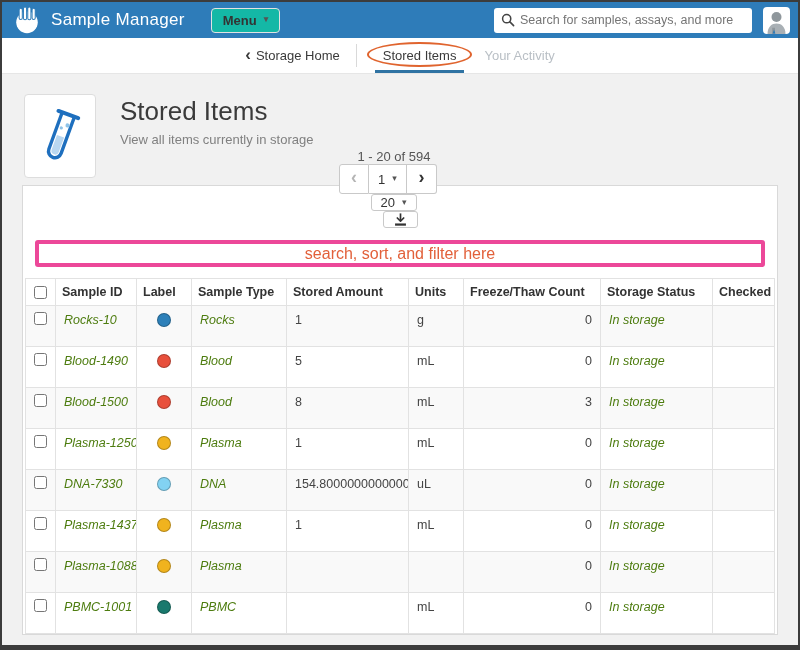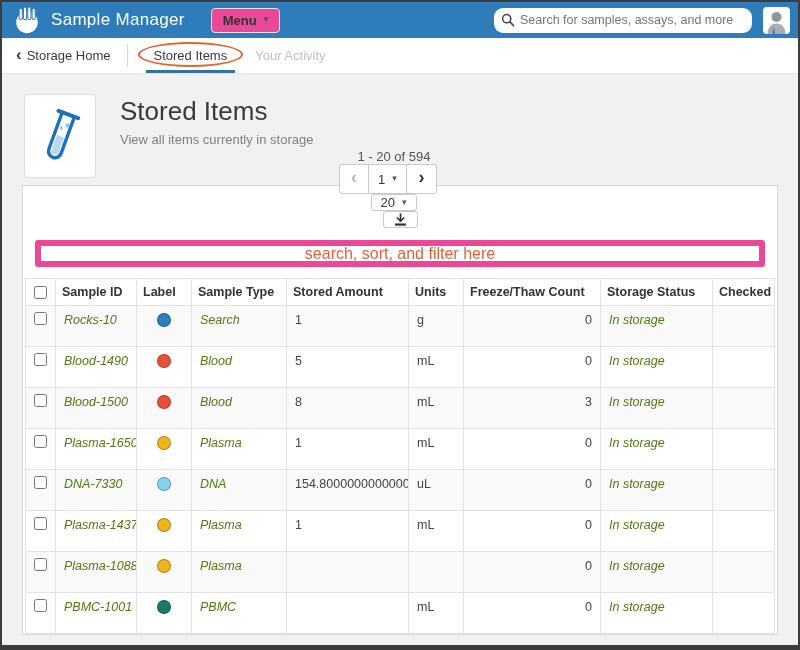--- a/index.html
+++ b/index.html
@@ -4,34 +4,34 @@
 <style>
   * { margin:0; padding:0; box-sizing:border-box; }
   html,body { width:800px; height:650px; font-family:"Liberation Sans", sans-serif; }
   .window { width:800px; height:650px; border:2px solid #3c3c3c; border-bottom-width:5px;
             background:#f1f1f1; overflow:hidden; position:relative; }
 
   
   .topbar { height:36px; background:#2e7cb9; display:flex; align-items:center; padding:0 8px 0 10px; }
   .logo { width:30px; height:30px; flex:0 0 auto; }
   .app-title { color:#fff; font-size:17px; font-weight:400; margin-left:9px; letter-spacing:.3px; white-space:nowrap; }
-  .menu-btn { margin-left:26px; background:#ec4899; border:1px solid #e2e2e2; border-radius:4px;
+  .menu-btn { margin-left:26px; background:#14b8a6; border:1px solid #e2e2e2; border-radius:4px;
               padding:4px 11px; font-size:13px; font-weight:700; color:#333; display:flex; align-items:center; cursor:pointer; }
   .caret::after { content:"\25BE"; font-size:9px; color:#555; margin-left:7px; position:relative; top:-1px; }
   .topbar-spacer { flex:1; }
   .search-box { position:relative; width:258px; height:25px; }
   .search-box svg { position:absolute; left:7px; top:5px; }
-  .search-box input { width:100%; height:25px; border:none; border-radius:9px; padding:0 8px 0 26px;
+  .search-box input { width:100%; height:25px; border:none; border-radius:3px; padding:0 8px 0 26px;
                       font-size:12.5px; color:#333; font-family:"Liberation Sans", sans-serif; outline:none; }
   .search-box input::placeholder { color:#757575; }
   .avatar { width:27px; height:27px; background:#fff; border-radius:4px; margin-left:11px;
             display:flex; align-items:flex-end; justify-content:center; overflow:hidden; cursor:pointer; }
 
   
-  .tabbar { height:36px; background:#fff; border-bottom:1px solid #e6e6e6; display:flex; align-items:stretch; padding-left:10px; }
+  .tabbar { height:36px; background:#fff; border-bottom:1px solid #e6e6e6; display:flex; align-items:stretch; padding-left:10px;justify-content:center; }
   .back-link { display:flex; align-items:center; font-size:13px; color:#3a3a3a; cursor:pointer; padding:0 4px; }
   .chev-left::before { content:"\2039"; font-weight:700; font-size:17px; margin-right:5px; position:relative; top:-1px; }
   .tab-divider { width:1px; background:#d9d9d9; margin:6px 12px; }
   .tab { display:flex; align-items:center; font-size:13px; padding:0 14px; position:relative; cursor:pointer; }
   .tab.active { color:#3a3a3a; }
   .tab.active .underline { position:absolute; left:6px; right:6px; bottom:0; height:3px; background:#2f73a3; }
   .tab.inactive { color:#b9bfc5; }
   .annot-ellipse { position:absolute; left:-2px; right:-2px; top:4px; bottom:6px;
                    border:2px solid #e0642e; border-radius:50%; pointer-events:none; }
 
@@ -52,21 +52,21 @@
          align-items:center; justify-content:center; font-size:13px; color:#333; padding:0 9px; cursor:pointer; }
   .btn-group { display:flex; margin-right:24px; }
   .btn-group .btn + .btn { border-left:none; }
   .btn-group .btn:first-child { border-radius:3px 0 0 3px; }
   .btn-group .btn:last-child { border-radius:0 3px 3px 0; }
   .btn.single { border-radius:3px; }
   .chevL::after { content:"\2039"; font-size:18px; font-weight:700; color:#b5b5b5; position:relative; top:-2px; }
   .chevR::after { content:"\203A"; font-size:18px; font-weight:700; color:#333; position:relative; top:-2px; }
   .size-btn { margin-right:13px; }
 
-  .filter-box { margin-top:12px; height:27px; border:6px solid #ec4899; border-radius:3px;
+  .filter-box { margin-top:12px; height:27px; border:4px solid #ec4899; border-radius:3px;
                 display:flex; align-items:center; justify-content:center; cursor:text; }
   .filter-note { color:#e2603a; font-size:16px; }
 
   .select-row { display:flex; justify-content:space-between; align-items:flex-end; margin-top:12px; height:22px; }
   .select-all { font-size:11px; border:1px solid #b9b9b9; background:#fff; border-radius:2px;
                 padding:3px 7px; color:#444; cursor:pointer; }
   .scroll-note { color:#e2603a; font-size:15px; display:flex; align-items:center; }
   .arrow-right::after { content:"\2192"; font-weight:700; font-size:17px; margin-left:1px; }
 
   
@@ -244,21 +244,21 @@
                 <span>Checked Ou</span>
               </div>
             </th>
         </tr>
       </thead>
       <tbody>
         <tr class="odd">
           <td class="c-check"><input type="checkbox" style=""></td>
           <td><a>Rocks-10</a></td>
           <td class="c-label"><span class="dot" style="background-color: rgb(45, 128, 185);"></span></td>
-          <td><a>Search</a></td>
+          <td><a>Rocks</a></td>
           <td>1</td>
           <td>g</td>
           <td class="c-ft">0</td>
           <td><a>In storage</a></td>
           <td></td>
         </tr>
         <tr>
           <td class="c-check"><input type="checkbox" style=""></td>
           <td><a>Blood-1490</a></td>
           <td class="c-label"><span class="dot" style="background-color: rgb(232, 80, 60);"></span></td>
@@ -275,21 +275,21 @@
           <td class="c-label"><span class="dot" style="background-color: rgb(232, 80, 60);"></span></td>
           <td><a>Blood</a></td>
           <td>8</td>
           <td>mL</td>
           <td class="c-ft">3</td>
           <td><a>In storage</a></td>
           <td></td>
         </tr>
         <tr>
           <td class="c-check"><input type="checkbox" style=""></td>
-          <td><a>Plasma-1650</a></td>
+          <td><a>Plasma-1250</a></td>
           <td class="c-label"><span class="dot" style="background-color: rgb(240, 179, 30);"></span></td>
           <td><a>Plasma</a></td>
           <td>1</td>
           <td>mL</td>
           <td class="c-ft">0</td>
           <td><a>In storage</a></td>
           <td></td>
         </tr>
         <tr class="odd">
           <td class="c-check"><input type="checkbox" style=""></td>

